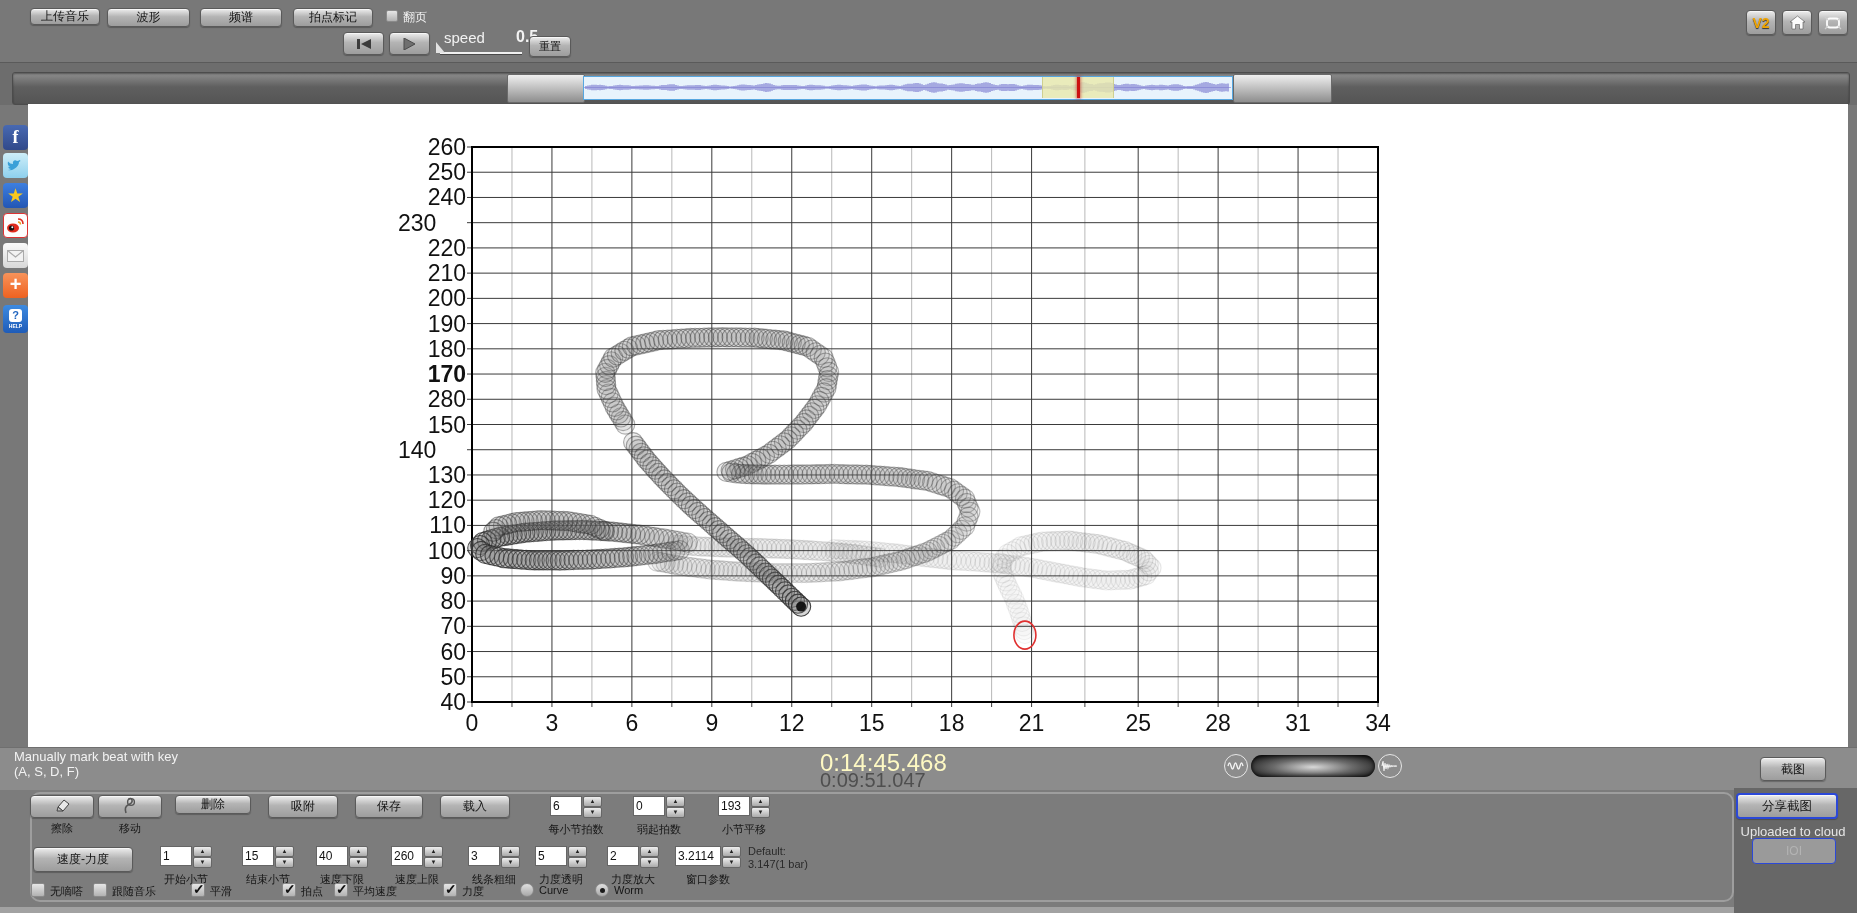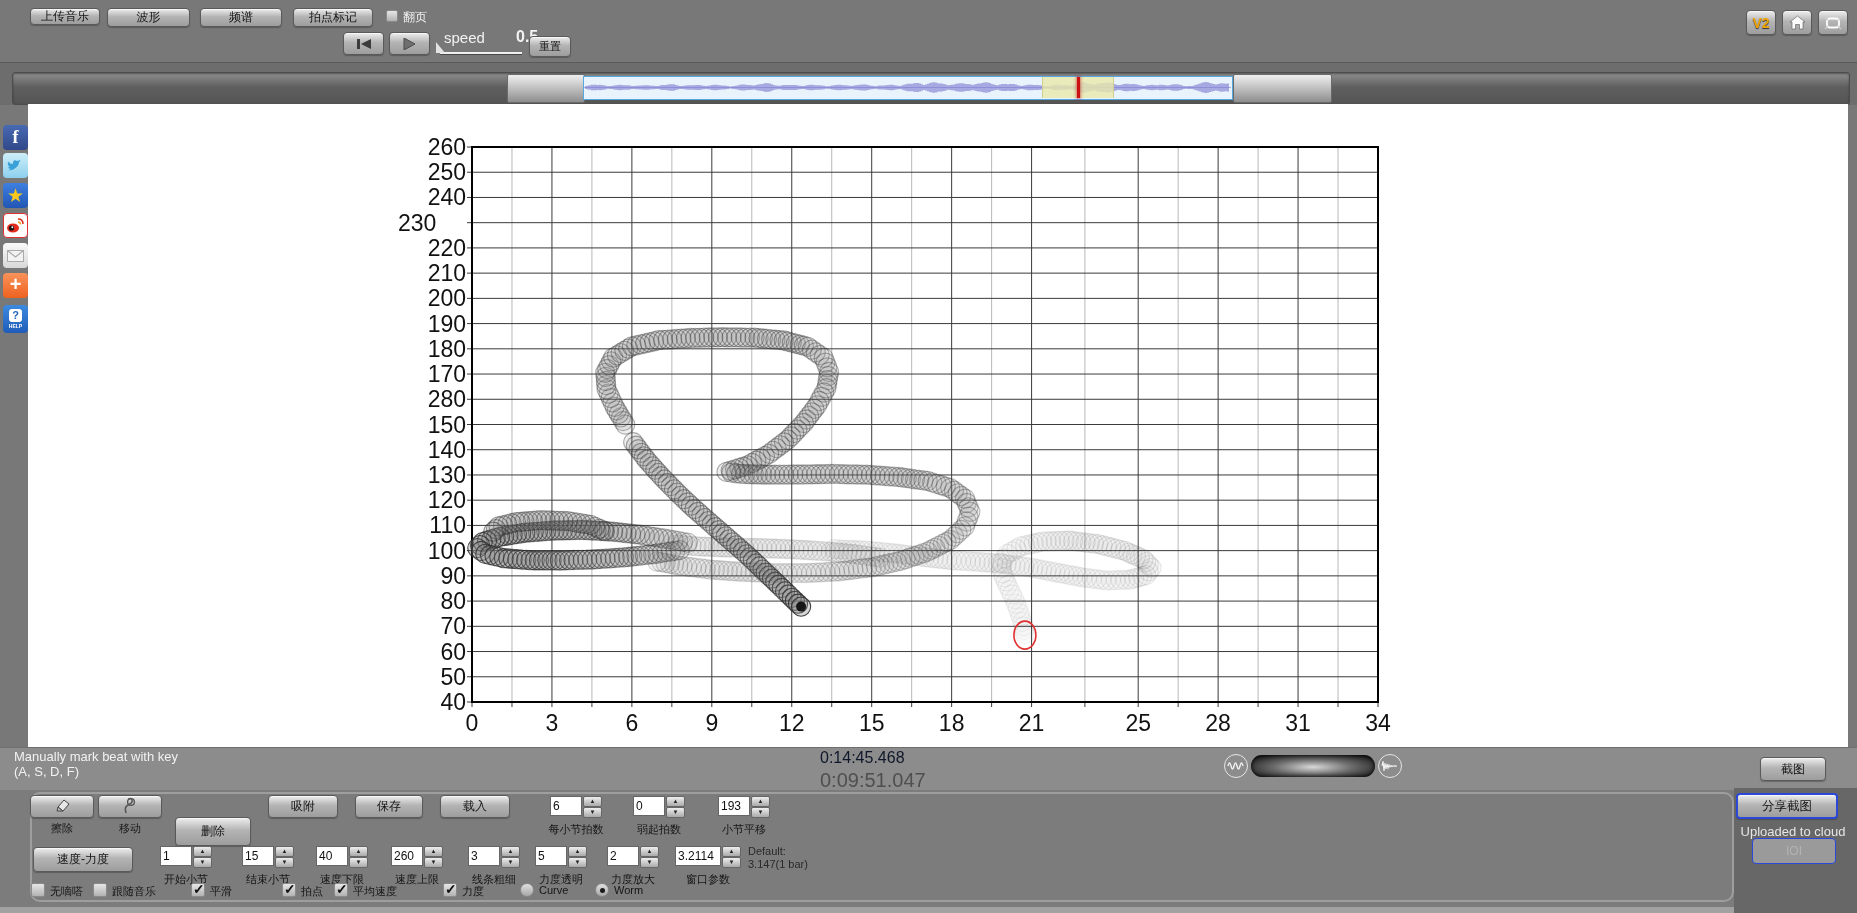--- a/index.html
+++ b/index.html
@@ -1071,24 +1071,24 @@
   <div id="axis-labels">
       <div class="axis-lbl" style="left: 398px; top: 134px; width: 68px; text-align: right;">260</div>
       <div class="axis-lbl" style="left: 398px; top: 159.227px; width: 68px; text-align: right;">250</div>
       <div class="axis-lbl" style="left: 398px; top: 184.455px; width: 68px; text-align: right;">240</div>
       <div class="axis-lbl" style="left: 398px; top: 209.682px; width: 68px; text-align: left;">230</div>
       <div class="axis-lbl" style="left: 398px; top: 234.909px; width: 68px; text-align: right;">220</div>
       <div class="axis-lbl" style="left: 398px; top: 260.136px; width: 68px; text-align: right;">210</div>
       <div class="axis-lbl" style="left: 398px; top: 285.364px; width: 68px; text-align: right;">200</div>
       <div class="axis-lbl" style="left: 398px; top: 310.591px; width: 68px; text-align: right;">190</div>
       <div class="axis-lbl" style="left: 398px; top: 335.818px; width: 68px; text-align: right;">180</div>
-      <div class="axis-lbl" style="left: 398px; top: 361.045px; width: 68px; text-align: right;">170</div>
+      <div class="axis-lbl" style="left: 398px; top: 361.045px; width: 68px; text-align: right; font-weight: bold;">170</div>
       <div class="axis-lbl" style="left: 398px; top: 386.273px; width: 68px; text-align: right;">280</div>
       <div class="axis-lbl" style="left: 398px; top: 411.5px; width: 68px; text-align: right;">150</div>
-      <div class="axis-lbl" style="left: 398px; top: 436.727px; width: 68px; text-align: right;">140</div>
+      <div class="axis-lbl" style="left: 398px; top: 436.727px; width: 68px; ">140</div>
       <div class="axis-lbl" style="left: 398px; top: 461.955px; width: 68px; text-align: right;">130</div>
       <div class="axis-lbl" style="left: 398px; top: 487.182px; width: 68px; text-align: right;">120</div>
       <div class="axis-lbl" style="left: 398px; top: 512.409px; width: 68px; text-align: right;">110</div>
       <div class="axis-lbl" style="left: 398px; top: 537.636px; width: 68px; text-align: right;">100</div>
       <div class="axis-lbl" style="left: 398px; top: 562.864px; width: 68px; text-align: right;">90</div>
       <div class="axis-lbl" style="left: 398px; top: 588.091px; width: 68px; text-align: right;">80</div>
       <div class="axis-lbl" style="left: 398px; top: 613.318px; width: 68px; text-align: right;">70</div>
       <div class="axis-lbl" style="left: 398px; top: 638.545px; width: 68px; text-align: right;">60</div>
       <div class="axis-lbl" style="left: 398px; top: 663.773px; width: 68px; text-align: right;">50</div>
       <div class="axis-lbl" style="left: 398px; top: 689px; width: 68px; text-align: right;">40</div>
@@ -1102,21 +1102,21 @@
       <div class="axis-lbl" style="left: 1006.59px; top: 710px; width: 50px; text-align: center;">21</div>
       <div class="axis-lbl" style="left: 1113.18px; top: 710px; width: 50px; text-align: center;">25</div>
       <div class="axis-lbl" style="left: 1193.12px; top: 710px; width: 50px; text-align: center;">28</div>
       <div class="axis-lbl" style="left: 1273.06px; top: 710px; width: 50px; text-align: center;">31</div>
       <div class="axis-lbl" style="left: 1353px; top: 710px; width: 50px; text-align: center;">34</div>
     </div>
 
   <div class="abs" style="left:0;top:747px;width:1857px;height:43px;background:#8c8c8c;border-top:1px solid #6f6f6f;"></div>
   <div class="wlbl" style="left:14px;top:749px;">Manually mark beat with key</div>
   <div class="wlbl" style="left:14px;top:764px;">(A, S, D, F)</div>
-  <div class="abs" style="left:820px;top:749px;font-size:16px;color:#0f172a;">0:14:45.468</div>
+  <div class="abs" style="left:820px;top:749px;font-size:24px;color:#fef9c3;">0:14:45.468</div>
   <div class="abs" style="left:820px;top:769px;font-size:20px;color:#4f4f4f;">0:09:51.047</div>
 
   <div class="abs" style="left:1224px;top:754px;width:24px;height:24px;border:1.5px solid #e6e6e6;border-radius:50%;box-sizing:border-box;display:flex;align-items:center;justify-content:center;">
     <svg width="18" height="12" viewBox="0 0 18 12">
       <path d="M1,6 Q2.5,0 4,6 Q5.5,12 7,6 Q8.5,0 10,6 Q11.5,12 13,6 Q14.5,0 16,6" fill="none" stroke="#f2f2f2" stroke-width="1.4"></path>
     </svg>
   </div>
   <div class="abs" style="left:1251px;top:755px;width:124px;height:22px;border-radius:11px;
               background:radial-gradient(ellipse at 50% 55%, #d9d9d9 0%, #6a6a6a 45%, #161616 90%);
               box-shadow:inset 0 0 4px #000;"></div>
@@ -1139,21 +1139,21 @@
           </svg></span>
       </div>
       <div class="lbl" style="left: 40px; top: 821px; width: 44px; text-align: center;">擦除</div>
       <div class="btn" style="left: 98px; top: 795px; width: 64px; height: 23px;">
         <span><svg width="16" height="17" viewBox="0 0 16 17">
             <path d="M4,16 Q2,10 6,8 Q11,6 10,3 Q9,0.5 6.5,2" fill="none" stroke="#555" stroke-width="1.6"></path>
             <circle cx="9" cy="5" r="3.4" fill="none" stroke="#555" stroke-width="1.4"></circle>
           </svg></span>
       </div>
       <div class="lbl" style="left: 108px; top: 821px; width: 44px; text-align: center;">移动</div>
-      <div class="btn" style="left: 175px; top: 795px; width: 76px; height: 29px; margin-top: 22px;">删除</div>
+      <div class="btn" style="left: 175px; top: 795px; width: 76px; height: 19px;">删除</div>
       <div class="btn" style="left: 268px; top: 795px; width: 70px; height: 23px;">吸附</div>
       <div class="btn" style="left: 355px; top: 795px; width: 68px; height: 23px;">保存</div>
       <div class="btn" style="left: 440px; top: 795px; width: 70px; height: 23px;">载入</div>
       <div class="spin-wrap" style="left: 550px; top: 796px;">
         <input class="spin-val" value="6" style="">
         <div class="spin-ud">
           <div>▲</div>
           <div>▼</div>
         </div>
       </div>

